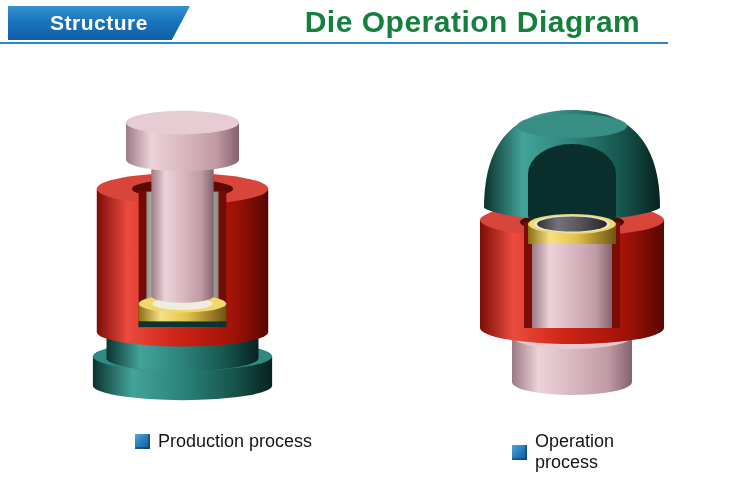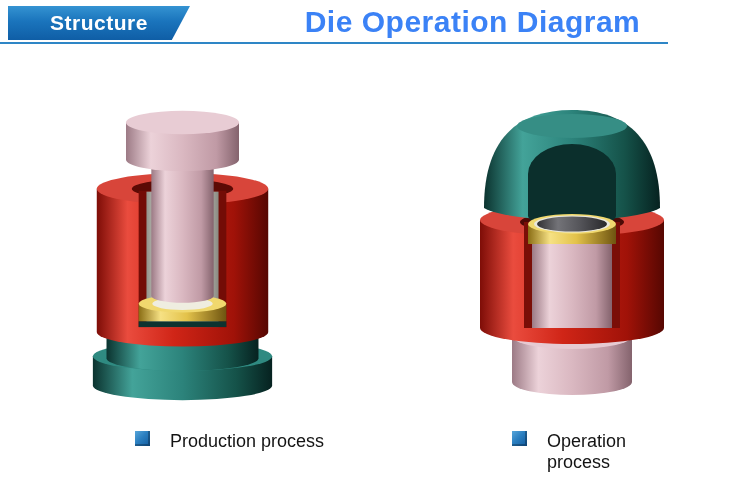--- a/index.html
+++ b/index.html
@@ -8,30 +8,30 @@
   
   .badge {
     position:absolute; left:8px; top:6px; width:182px; height:34px;
     background:linear-gradient(180deg,#3493d2 0%,#1a74bc 45%,#0f5ea6 100%);
     clip-path:polygon(0 0,100% 0,90% 100%,0 100%);
     display:flex; align-items:center; justify-content:center;
     color:#ffffff; font-size:21px; font-weight:bold; letter-spacing:0.5px;
   }
   .page-title {
     position:absolute; left:195px; top:5px; width:555px; text-align:center;
-    font-size:30px; font-weight:bold; color:#3b82f6; letter-spacing:0.5px;
+    font-size:30px; font-weight:bold; color:#15803d; letter-spacing:0.5px;
     white-space:nowrap;
   }
   .header-rule {
     position:absolute; left:0; top:42px; width:750px; height:2px; background:#2e86c6;
   }
 
   
   .caption {
-    position:absolute; top:431px; display:flex; align-items:flex-start; gap:20px;
+    position:absolute; top:431px; display:flex; align-items:center; gap:8px;
     font-size:18px; color:#141414;
   }
   .caption-left  { left:135px; }
   .caption-right { left:512px; }
   .caption .marker {
     width:15px; height:15px; flex:0 0 auto;
     background:linear-gradient(135deg,#57a6da 0%,#2b7fc0 45%,#115a9d 100%);
     box-shadow:inset -2px -2px 0 rgba(0,0,0,0.25);
   }
 

